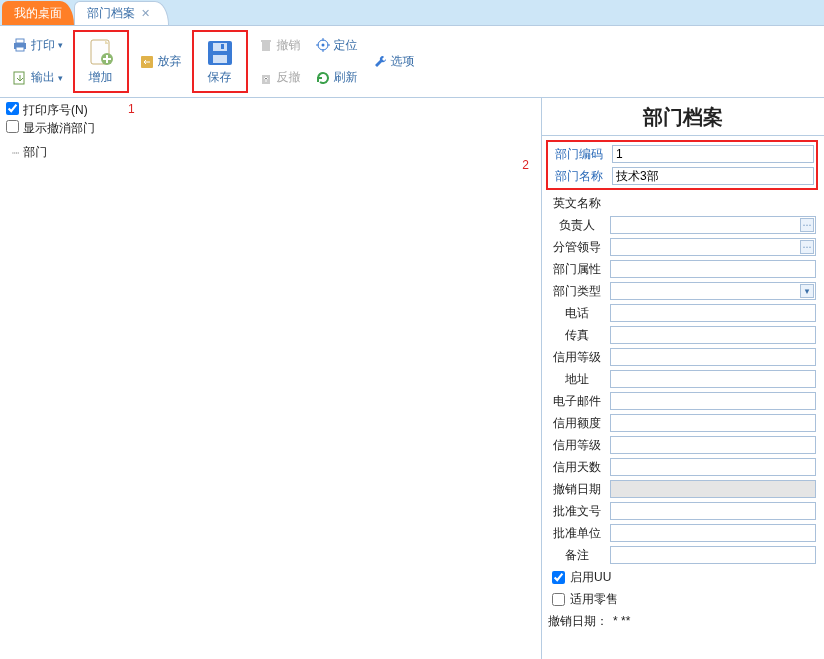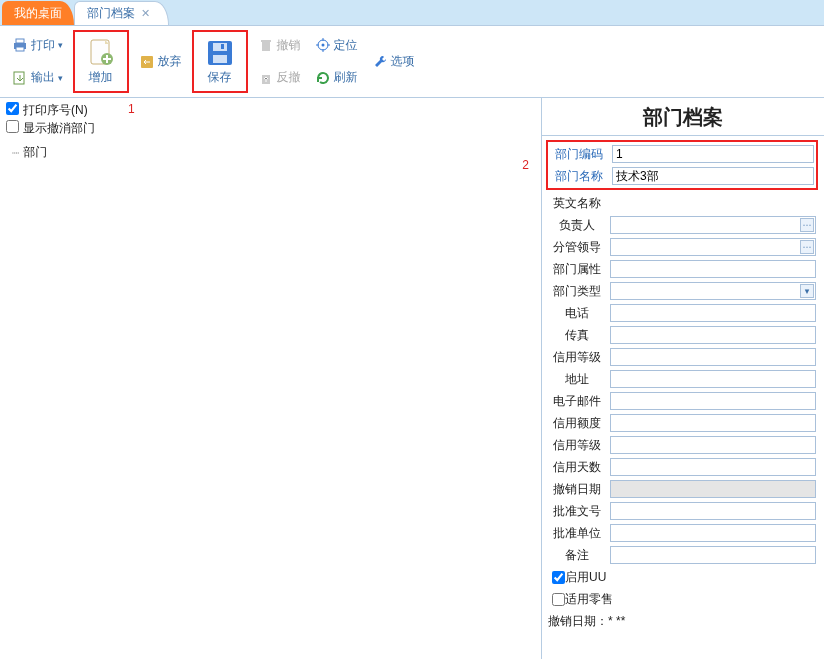--- a/index.html
+++ b/index.html
@@ -170,20 +170,21 @@
     border:1px solid #a9c0da;
     background:#eaf2fb;
     display:flex; align-items:center; justify-content:center;
     cursor:pointer;
     font-size:9px;
     color:#3b6fa8;
   }
   .chk-inline {
     display:flex;
     align-items:center;
+    gap:5px;
     margin-left:4px;
     height:22px;
   }
   .red-box {
     border:2px solid #e22;
     padding:1px 2px;
     margin: -2px -2px 2px -2px;
   }
   svg { display:block; }
 </style>

